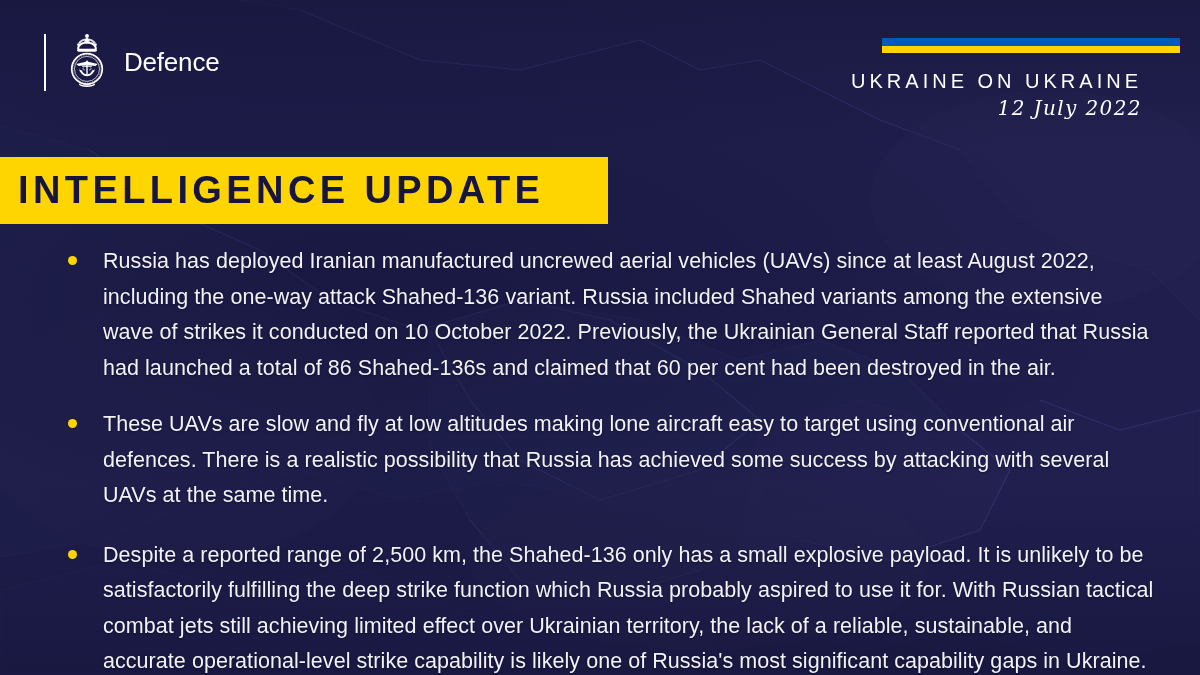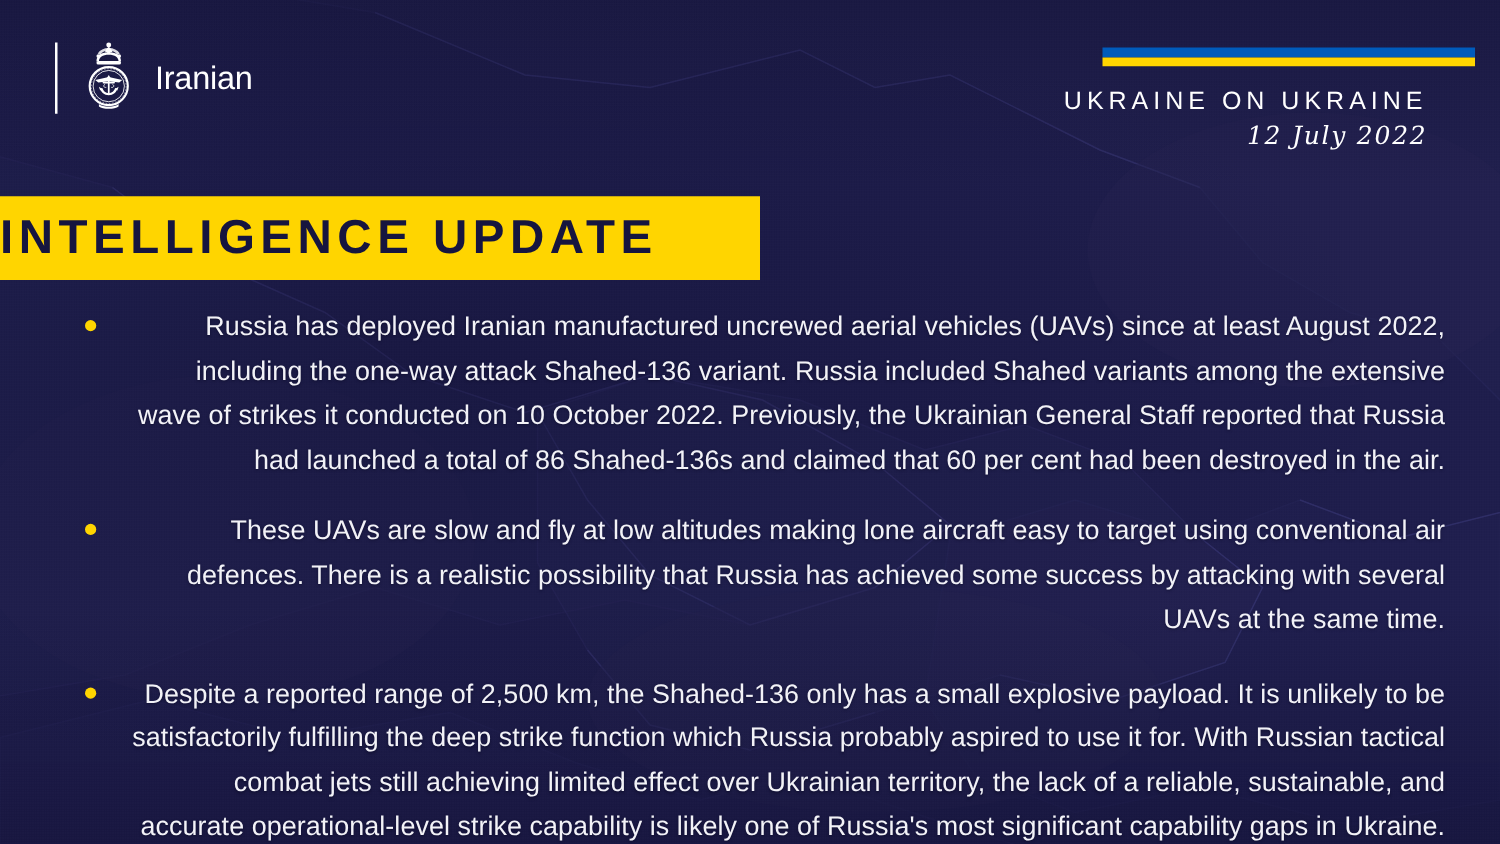--- a/index.html
+++ b/index.html
@@ -127,20 +127,21 @@
     background: #ffd500;
     display: flex;
     align-items: center;
   }
   .banner-text {
     color: #16153f;
     font-size: 38px;
     font-weight: 700;
     letter-spacing: 4.4px;
     white-space: nowrap;
+    margin-left: 18px;
   }
 
   
   .content {
     position: absolute;
     z-index: 6;
     left: 60px;
     right: 44px;
     top: 244px;
   }
@@ -160,21 +161,20 @@
   }
   .bullet-text {
     flex: 1 1 auto;
     margin-left: 26px;
     color: #f2f2f7;
     font-size: 21.5px;
     line-height: 35.5px;
     font-weight: 400;
     letter-spacing: 0.05px;
     text-shadow: 0 1px 2px rgba(10,10,35,0.55);
-    text-align: right;
   }
 </style>
 </head>
 <body>
 
 <div class="poster">
 
   <svg class="bg-map" viewBox="0 0 1200 675" preserveAspectRatio="xMidYMid slice">
     <rect x="0" y="0" width="1200" height="675" fill="#1e1d4c"></rect>
     <g fill="#272657" stroke="#35336e" stroke-width="1.1" opacity="0.85">
@@ -249,21 +249,21 @@
           <path d="M44 70 C40 72 42 76 46 75" fill="none" stroke="#ffffff" stroke-width="1.4"></path>
           <path d="M56 70 C60 72 58 76 54 75" fill="none" stroke="#ffffff" stroke-width="1.4"></path>
         </g>
 
         <g fill="#ffffff">
           <path d="M34 102 C40 108 60 108 66 102 L66 106 C60 111 40 111 34 106 Z"></path>
         </g>
       </svg>
 
       <div class="brand-words">
-        <div>Iranian</div>
+        <div>Defence</div>
       </div>
     </div>
 
     <div class="flagbar">
       <div class="stripe" style="background:#005bbb"></div>
       <div class="stripe" style="background:#ffd500"></div>
     </div>
 
     <div class="update-block">
       <div class="update-title">UKRAINE ON UKRAINE</div>

